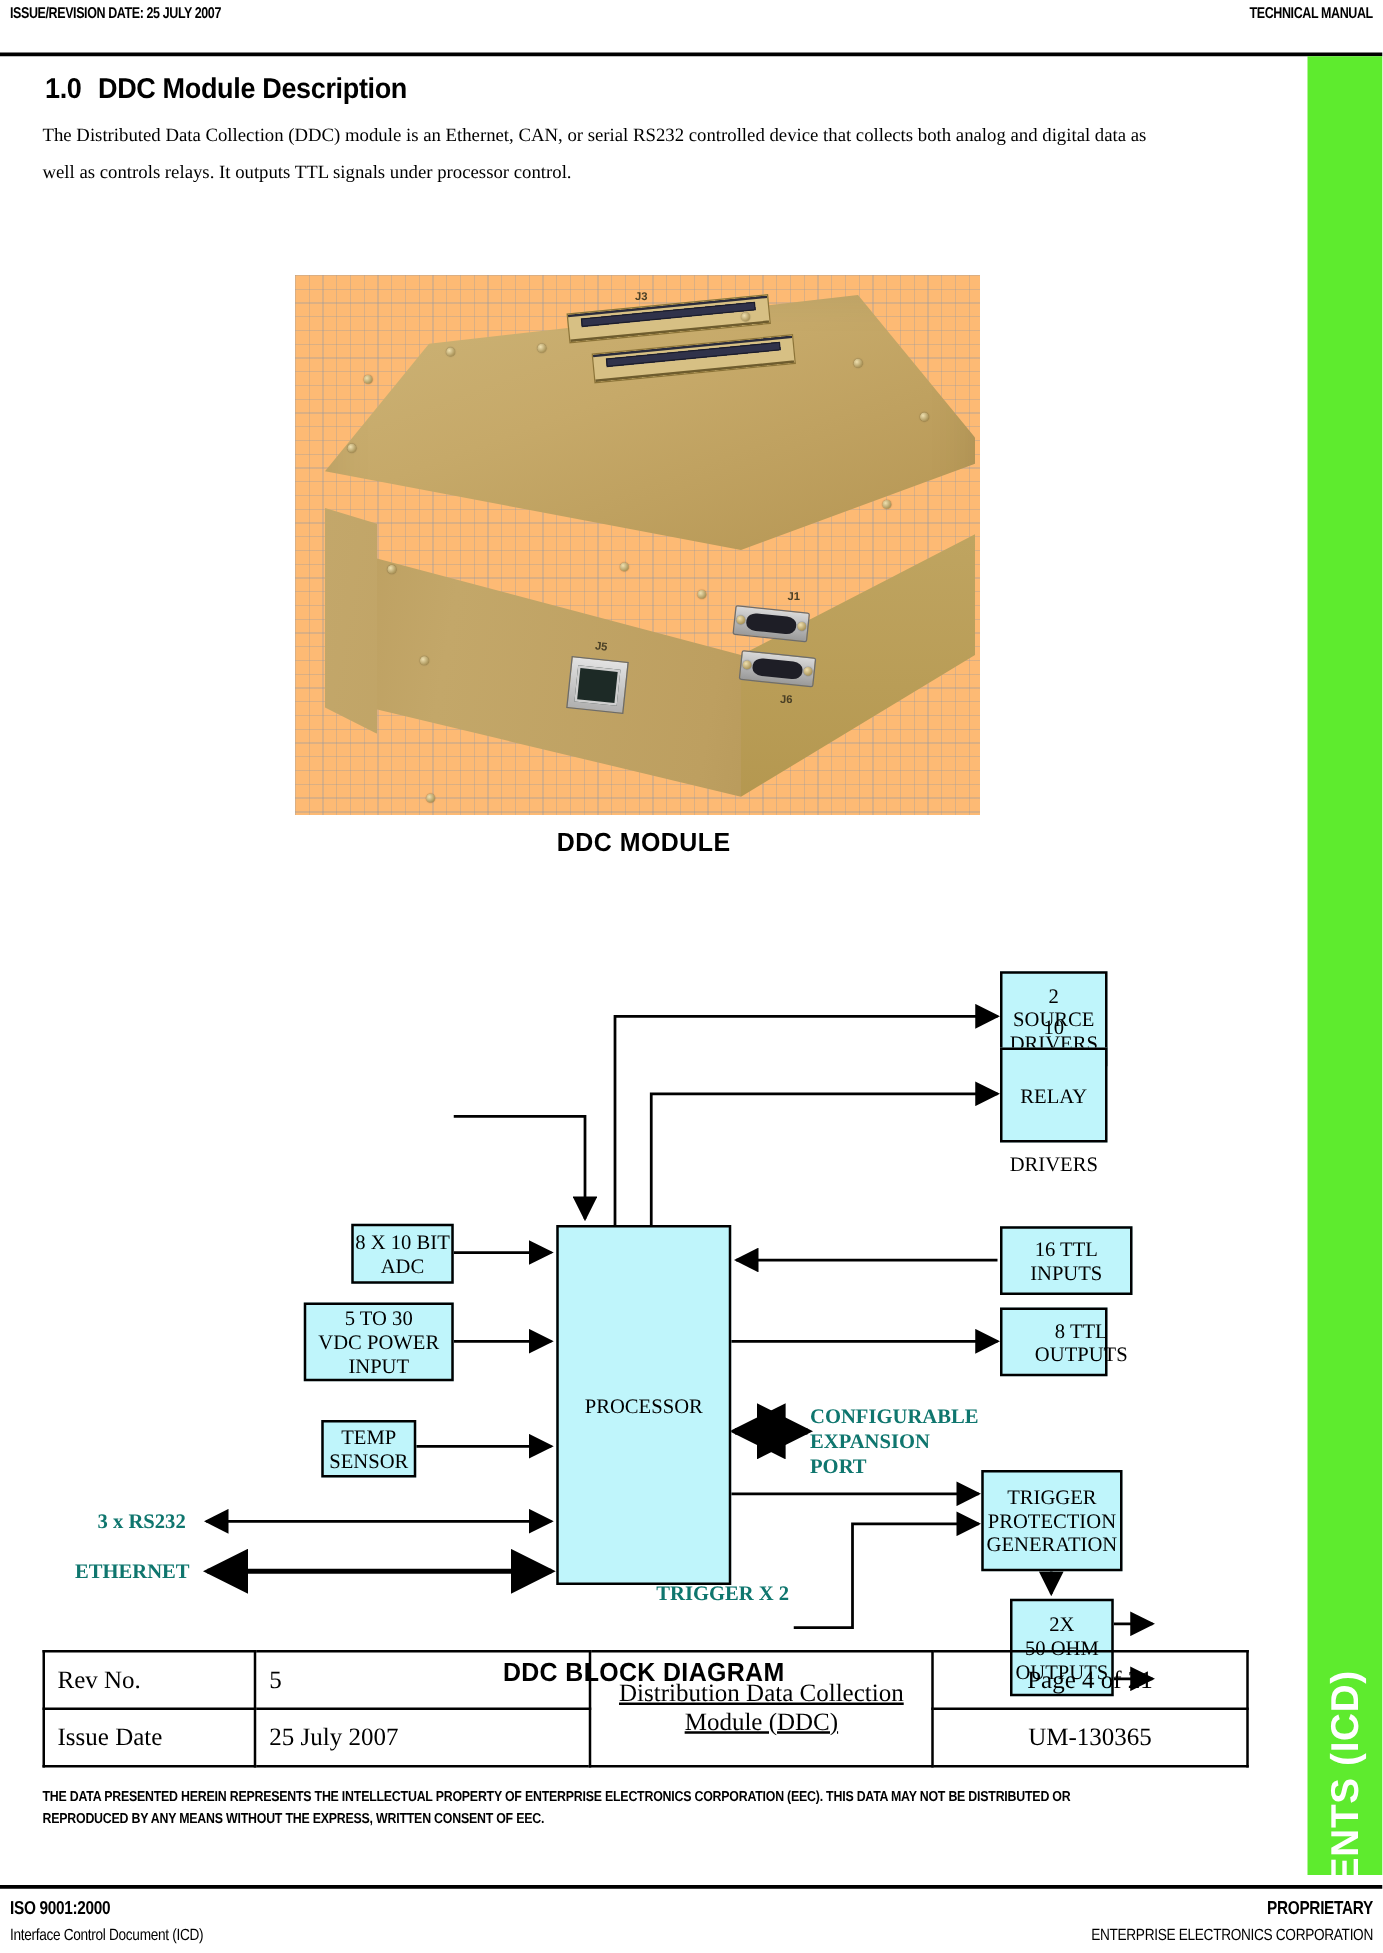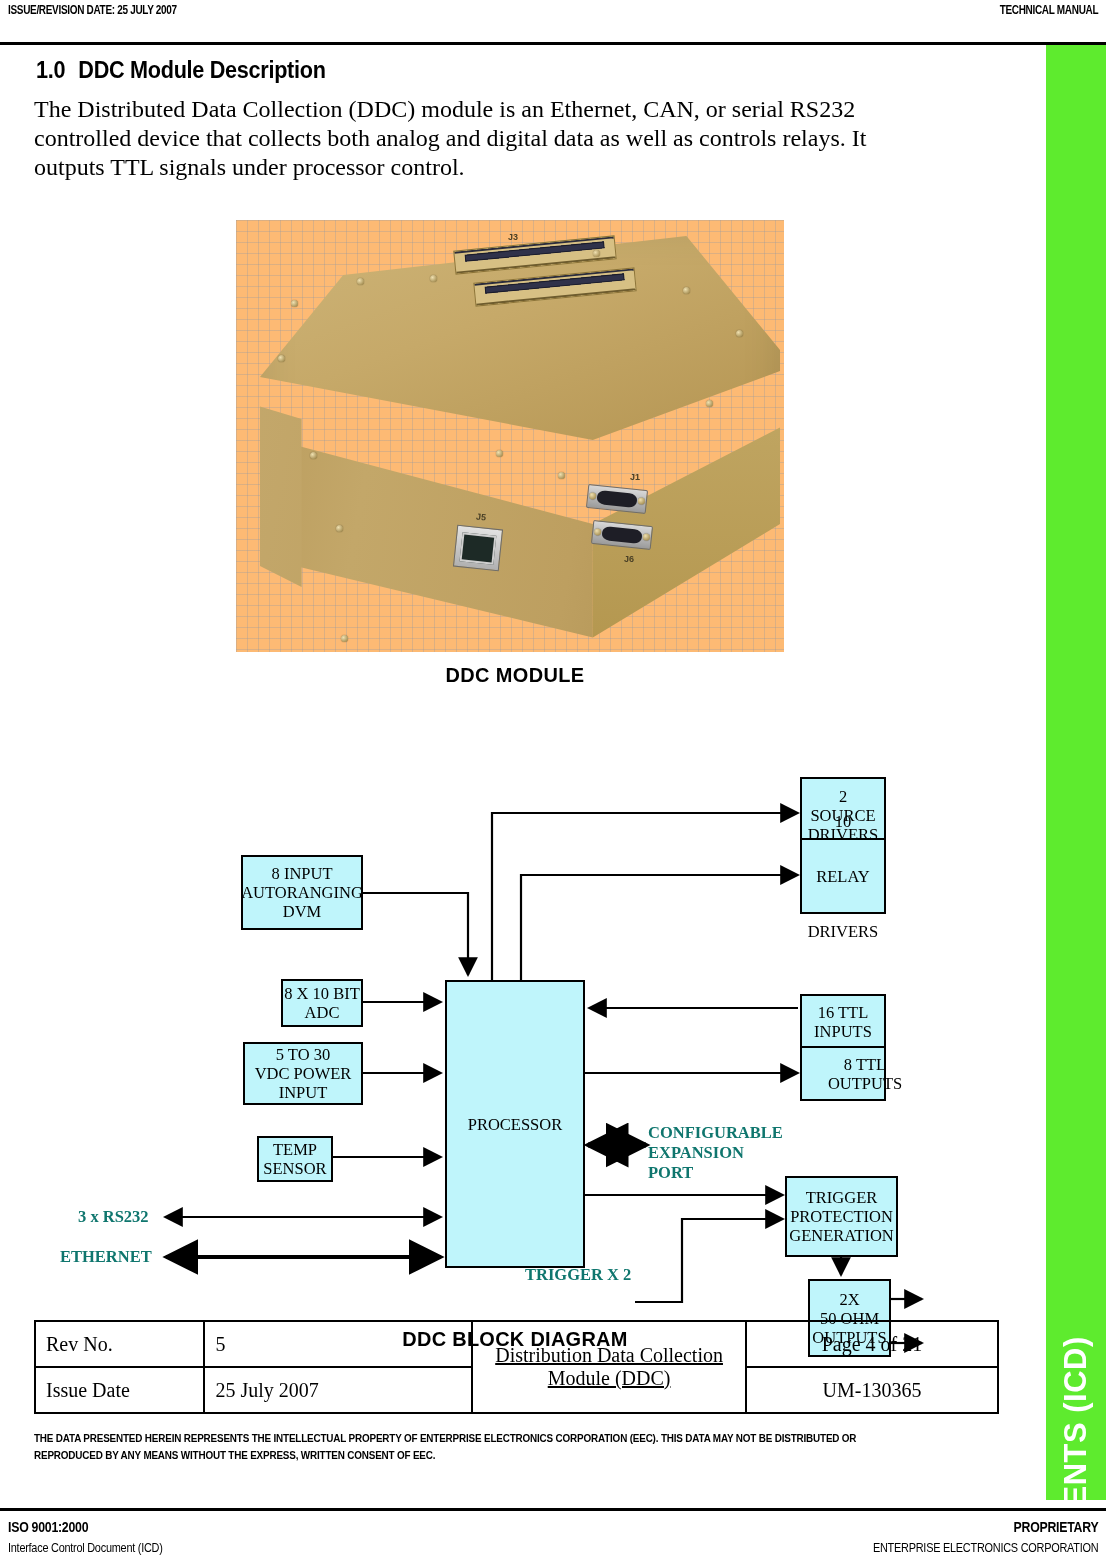--- a/index.html
+++ b/index.html
@@ -97,21 +97,21 @@
     color: #000;
   }
   h1.sec-title .num { margin-right: 14px; }
 
   p.body-par {
     position: absolute;
     left: 34px; top: 50px;
     width: 890px;
     margin: 0;
     font-family: "Liberation Serif", serif;
-    font-size: 24px;
+    font-size: 15px;
     line-height: 29px;
     color: #000;
   }
 
   
   .photo-frame {
     position: absolute;
     left: 236px; top: 175px;
     width: 548px; height: 432px;
     background: #fdba74;
@@ -471,25 +471,20 @@
 
         <path d="M 635 597 L 682 597 L 682 514 L 783 514" marker-end="url(#ah)"></path>
 
         <path d="M 841 552 L 841 570" marker-end="url(#ah)"></path>
 
         <path d="M 891 594 L 922 594" marker-end="url(#ah)"></path>
         <path d="M 891 638 L 922 638" marker-end="url(#ah)"></path>
       </g>
     </svg>
 
-    <div class="bd-box" style="left:241px; top:150px; width:122px; height:75px;">
-      <span class="ln">8 INPUT</span>
-      <span class="ln">AUTORANGING</span>
-      <span class="ln">DVM</span>
-    </div>
 
     <div class="bd-box" style="left:281px; top:274px; width:82px; height:48px;">
       <span class="ln">8 X 10 BIT</span>
       <span class="ln">ADC</span>
     </div>
 
     <div class="bd-box" style="left:243px; top:337px; width:120px; height:63px;">
       <span class="ln">5 TO 30</span>
       <span class="ln">VDC POWER</span>
       <span class="ln">INPUT</span>
@@ -509,21 +504,21 @@
       <span class="ln">SOURCE</span>
       <span class="ln">DRIVERS</span>
     </div>
 
     <div class="bd-box" style="left:800px; top:133px; width:86px; height:76px;gap:36px;">
       <span class="ln">10</span>
       <span class="ln">RELAY</span>
       <span class="ln">DRIVERS</span>
     </div>
 
-    <div class="bd-box" style="left:800px; top:276px; width:86px; height:55px;margin-top:13px;">
+    <div class="bd-box" style="left:800px; top:276px; width:106px; height:55px;">
       <span class="ln">16 TTL</span>
       <span class="ln">INPUTS</span>
     </div>
 
     <div class="bd-box" style="left:800px; top:341px; width:86px; height:55px;padding-left:44px;">
       <span class="ln">8 TTL</span>
       <span class="ln">OUTPUTS</span>
     </div>
 
     <div class="bd-box" style="left:785px; top:471px; width:113px; height:81px;">

